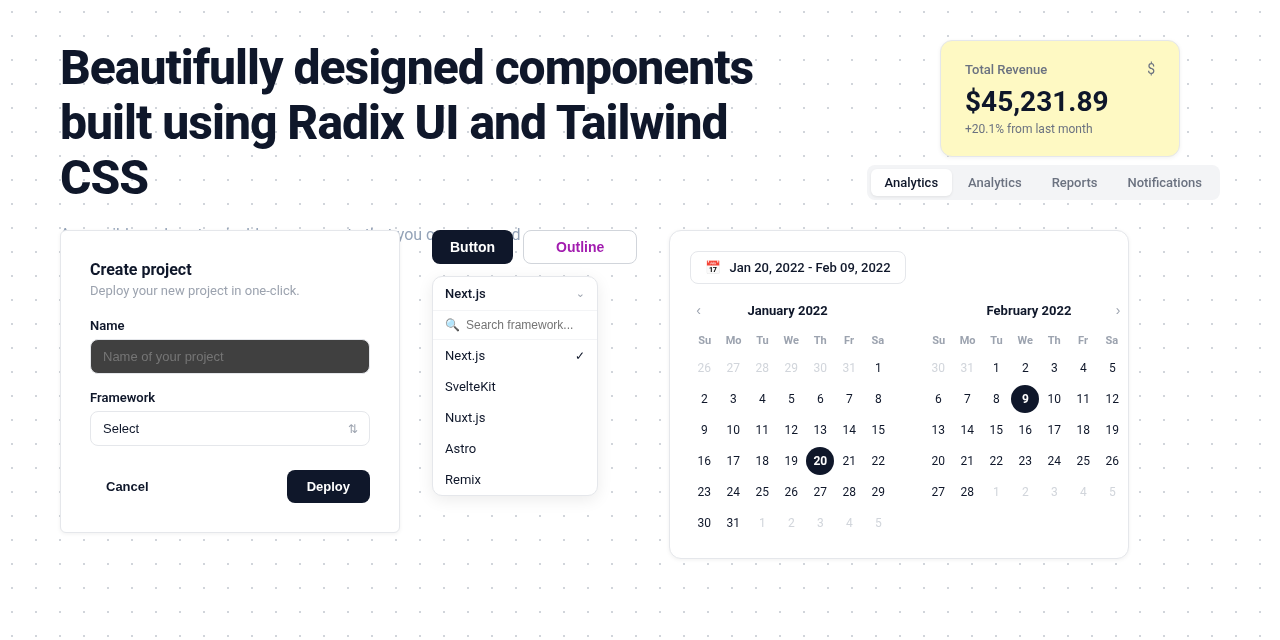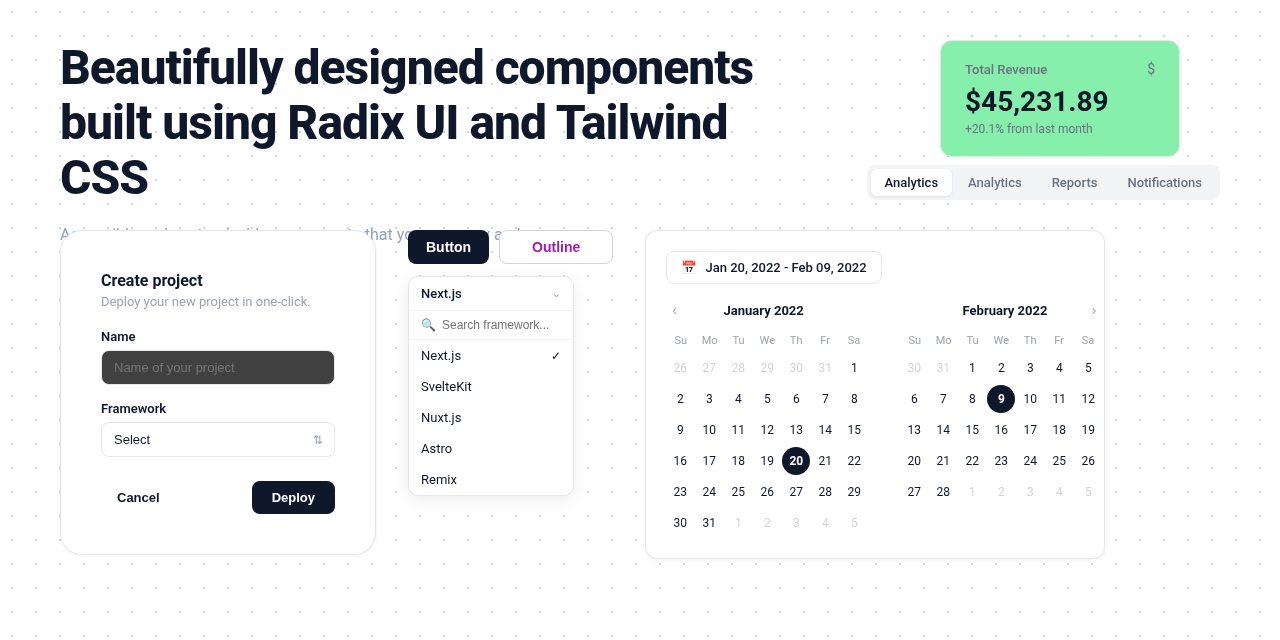--- a/index.html
+++ b/index.html
@@ -44,21 +44,21 @@
       margin-top: 16px;
       max-width: 480px;
       line-height: 1.6;
     }
 
     
     .revenue-card {
       position: absolute;
       top: 40px;
       right: 100px;
-      background: #86efac;
+      background: #fef9c3;
       border: 1px solid #e5e7eb;
       border-radius: 12px;
       padding: 20px 24px;
       width: 240px;
       box-shadow: 0 1px 4px rgba(0,0,0,0.06);
     }
 
     .revenue-card-header {
       display: flex;
       justify-content: space-between;
@@ -124,23 +124,23 @@
       right: 60px;
       display: flex;
       gap: 32px;
       align-items: flex-start;
     }
 
     
     .create-card {
       background: #fff;
       border: 1px solid #e5e7eb;
-      border-radius: 22px;
-      padding: 40px;
-      width: 316px;
+      border-radius: 6px;
+      padding: 29px;
+      width: 340px;
       box-shadow: 0 1px 4px rgba(0,0,0,0.06);
     }
 
     .create-card-title {
       font-size: 16px;
       font-weight: 700;
       color: #0f172a;
       margin-bottom: 4px;
     }
 
@@ -374,21 +374,21 @@
     }
 
     .cal-weekdays {
       display: grid;
       grid-template-columns: repeat(7, 1fr);
       margin-bottom: 4px;
     }
 
     .cal-weekday {
       font-size: 11px;
-      font-weight: 400;
+      font-weight: 700;
       color: #9ca3af;
       text-align: center;
       padding: 2px 0;
     }
 
     .cal-days {
       display: grid;
       grid-template-columns: repeat(7, 1fr);
       gap: 1px;
     }

